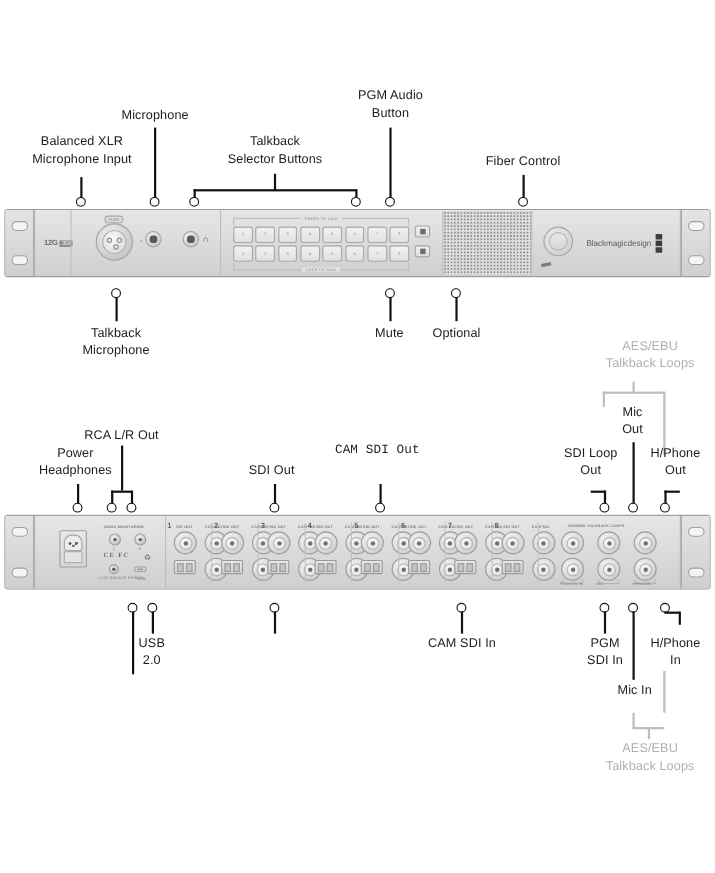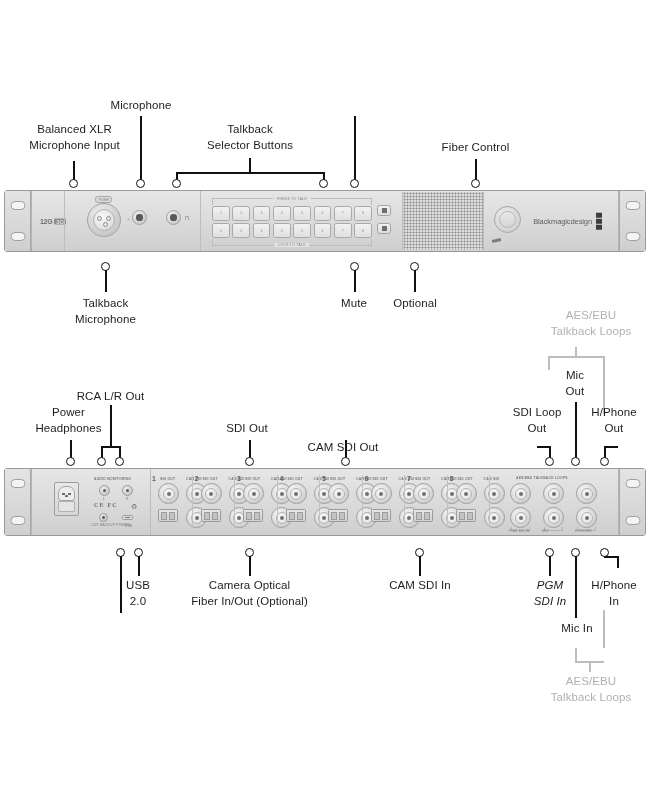--- a/index.html
+++ b/index.html
@@ -260,20 +260,22 @@
 
   <div class="label" style="left:190px; top:122px; width:120px;">Talkback
 Selector Buttons</div>
   <div class="lead lead-v" style="left:249px; top:158px; height:15px;"></div>
   <div class="lead lead-h" style="left:176px; top:172px; width:148px;"></div>
   <div class="lead lead-v" style="left:176px; top:172px; height:10px;"></div>
   <div class="lead lead-v" style="left:323px; top:172px; height:10px;"></div>
   <div class="dot" style="left:172px; top:179px;"></div>
   <div class="dot" style="left:319px; top:179px;"></div>
 
+  <div class="label" style="left:305px; top:80px; width:100px;">PGM Audio
+Button</div>
   <div class="lead lead-v" style="left:354px; top:116px; height:66px;"></div>
   <div class="dot" style="left:350px; top:179px;"></div>
 
   <div class="label" style="left:418px; top:140px; width:115px;">Fiber Control</div>
   <div class="lead lead-v" style="left:475px; top:159px; height:23px;"></div>
   <div class="dot" style="left:471px; top:179px;"></div>
 
   <div class="chassis" style="left:4px; top:190px; width:642px; height:62px;">
     <div class="ear">
       <div class="ear-hole top"></div>
@@ -406,21 +408,21 @@
   <div class="lead lead-h" style="left:101px; top:446px; width:19px;"></div>
   <div class="lead lead-v" style="left:101px; top:446px; height:14px;"></div>
   <div class="lead lead-v" style="left:119px; top:446px; height:14px;"></div>
   <div class="dot" style="left:97px; top:457px;"></div>
   <div class="dot" style="left:115px; top:457px;"></div>
 
   <div class="label" style="left:204px; top:421px; width:86px;">SDI Out</div>
   <div class="lead lead-v" style="left:249px; top:440px; height:20px;"></div>
   <div class="dot" style="left:245px; top:457px;"></div>
 
-  <div class="label" style="left:288px; top:440px; width:110px;">CAM SDI Out</div>
+  <div class="label" style="left:288px; top:402px; width:110px;font-family:Liberation Mono, monospace;">CAM SDI Out</div>
   <div class="lead lead-v" style="left:345px; top:440px; height:20px;"></div>
   <div class="dot" style="left:341px; top:457px;"></div>
 
   <div class="chassis" style="left:4px; top:468px; width:642px; height:68px;">
     <div class="ear">
       <div class="ear-hole top"></div>
       <div class="ear-hole bot"></div>
     </div>
 
     <div class="face">
@@ -642,30 +644,28 @@
   <div class="dot" style="left:116px; top:548px;"></div>
   <div class="lead lead-v" style="left:120px; top:556px; height:57px;"></div>
 
   <div class="dot" style="left:134px; top:548px;"></div>
   <div class="lead lead-v" style="left:138px; top:556px; height:20px;"></div>
   <div class="label" style="left:103px; top:578px; width:70px;">USB
 2.0</div>
 
   <div class="dot" style="left:245px; top:548px;"></div>
   <div class="lead lead-v" style="left:249px; top:556px; height:20px;"></div>
-  <div class="label" style="left:172px; top:578px; width:155px;">Camera Optical
-Fiber In/Out (Optional)</div>
 
   <div class="dot" style="left:415px; top:548px;"></div>
   <div class="lead lead-v" style="left:419px; top:556px; height:20px;"></div>
   <div class="label" style="left:368px; top:578px; width:104px;">CAM SDI In</div>
 
   <div class="dot" style="left:545px; top:548px;"></div>
   <div class="lead lead-v" style="left:549px; top:556px; height:20px;"></div>
-  <div class="label" style="left:519px; top:578px; width:62px;font-style:italic;">PGM
+  <div class="label" style="left:519px; top:578px; width:62px;">PGM
 SDI In</div>
 
   <div class="dot" style="left:571px; top:548px;"></div>
   <div class="lead lead-v" style="left:575px; top:556px; height:62px;"></div>
   <div class="label" style="left:549px; top:621px; width:56px;">Mic In</div>
 
   <div class="dot" style="left:600px; top:548px;"></div>
   <div class="lead lead-h" style="left:604px; top:556px; width:14px;"></div>
   <div class="lead lead-v" style="left:617px; top:556px; height:12px;"></div>
   <div class="label" style="left:578px; top:578px; width:72px;">H/Phone

